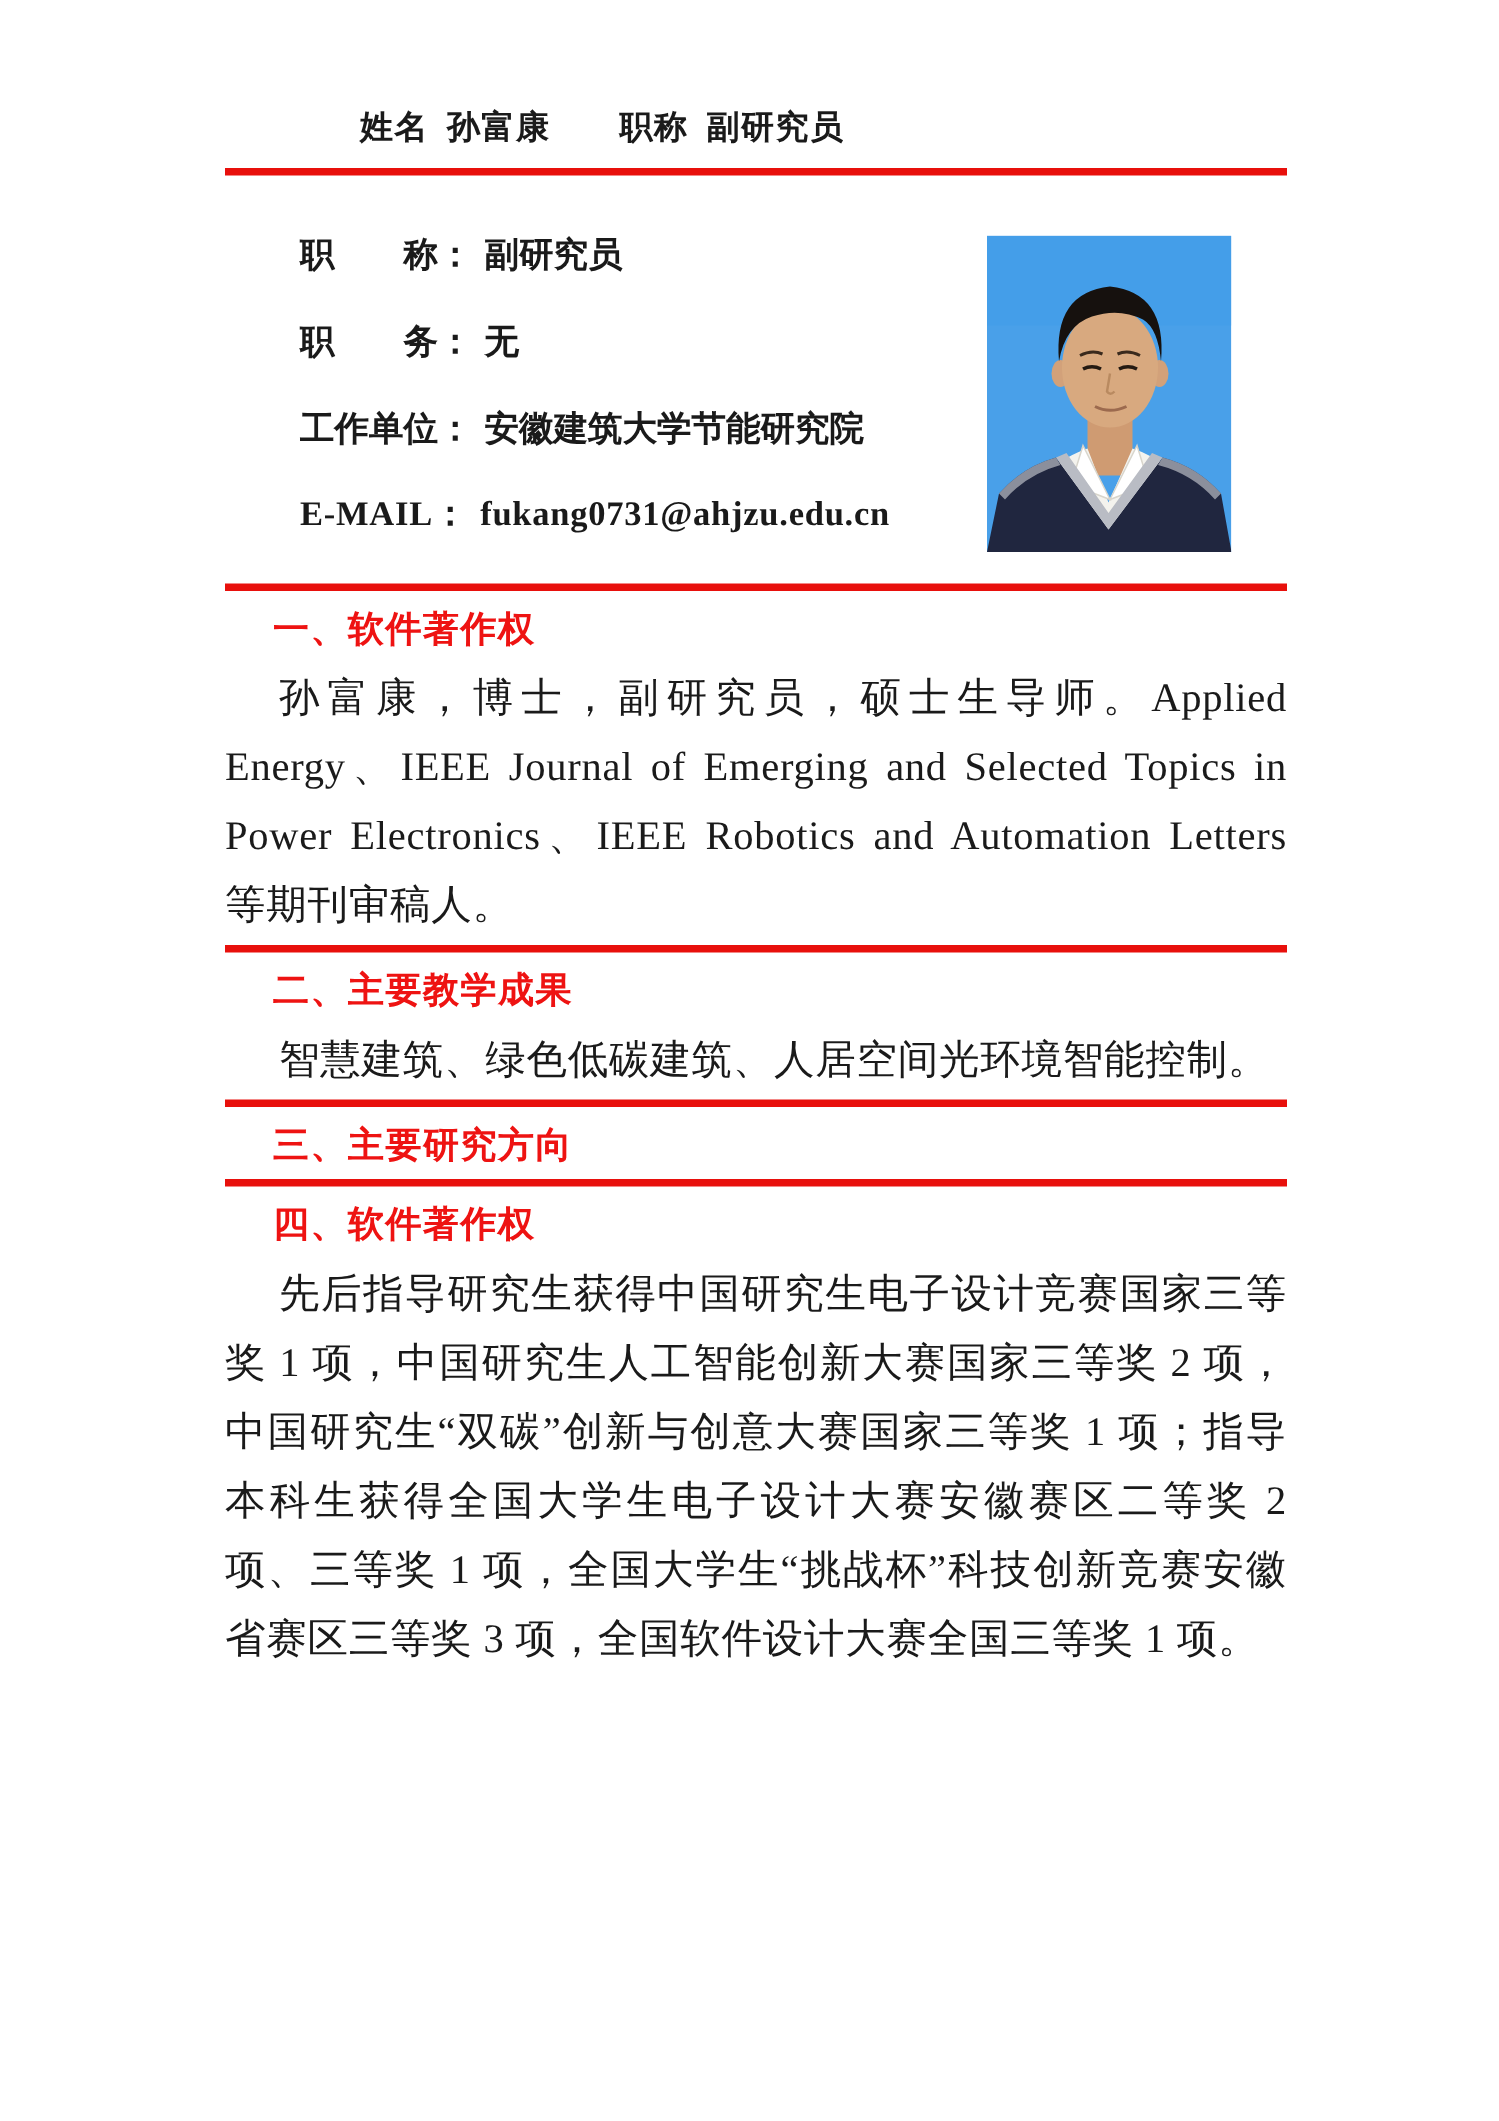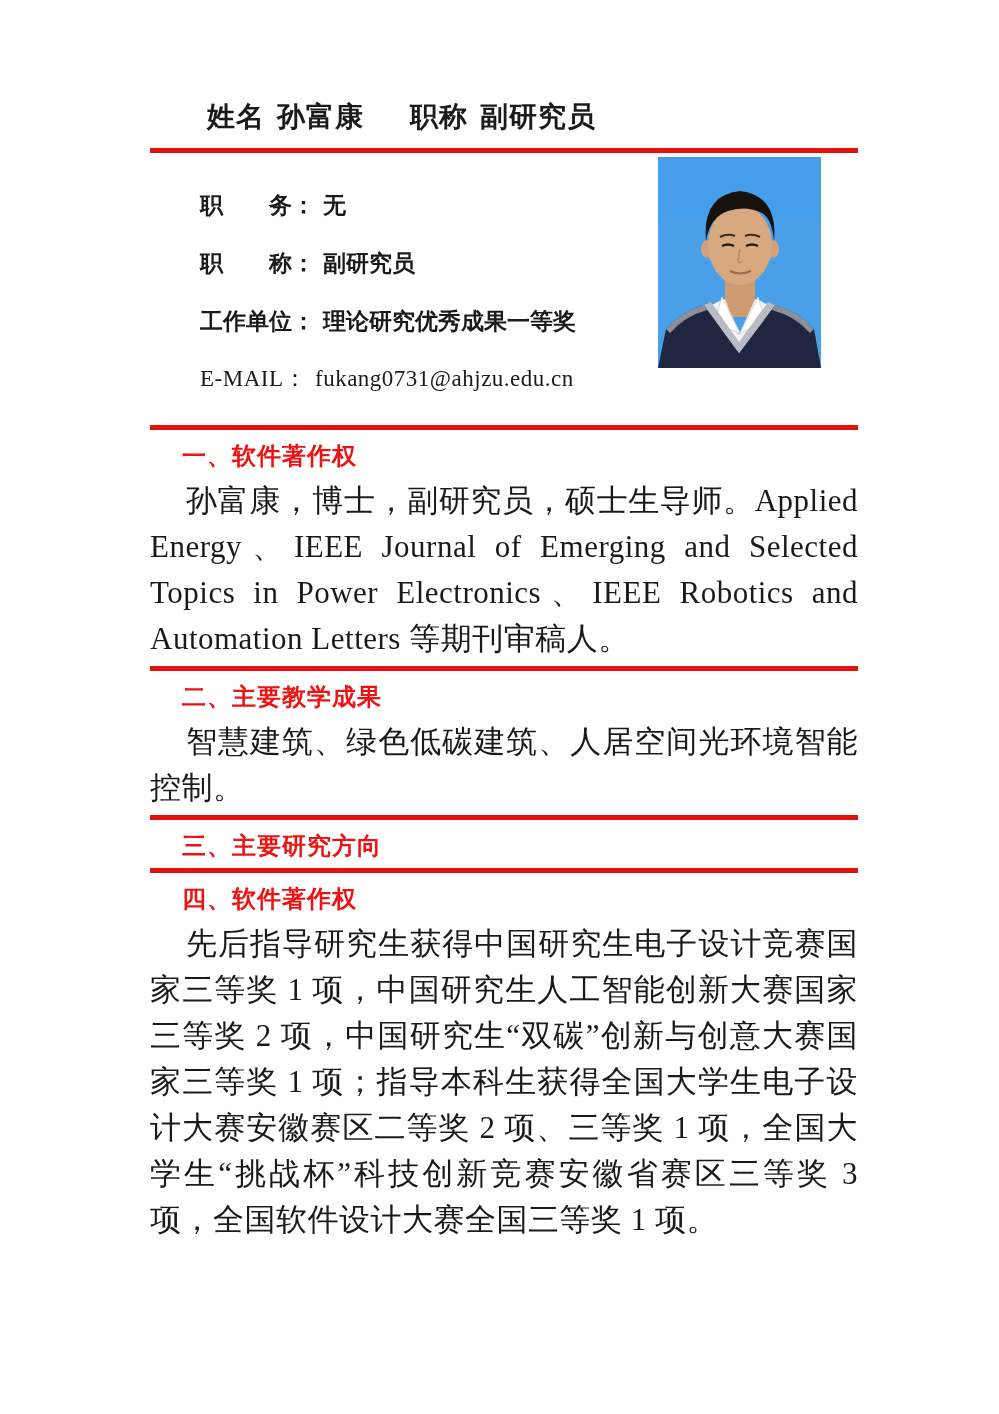--- a/index.html
+++ b/index.html
@@ -9,53 +9,53 @@
     --text:#1a1a1a;
   }
   *{box-sizing:border-box;margin:0;padding:0;}
   html,body{background:#ffffff;}
   body{
     width:999px;height:1414px;position:relative;overflow:hidden;
     font-family:"Liberation Serif","DejaVu Serif",serif;
     color:var(--text);
   }
   .doc-title{
-    padding-top:98px;width:803px;text-align:center;
-    font-size:28px;font-weight:600;letter-spacing:1px;white-space:nowrap;
+    padding-top:70px;width:803px;text-align:center;
+    font-size:22px;font-weight:600;letter-spacing:1px;white-space:nowrap;
   }
   .doc-title .gap{display:inline-block;width:46px;}
   .doc-title .small-gap{display:inline-block;width:12px;}
   .content{margin-left:150px;width:708px;}
   .divider{height:5px;background:var(--accent-red);}
   .title-divider{margin-top:12px;}
   .info{margin:40px 0 0 50px;}
   .info-row{height:58px;line-height:24px;font-size:23px;white-space:nowrap;}
   .info-row .label{
     font-family:"Liberation Sans","DejaVu Sans",sans-serif;
     font-weight:bold;
   }
   .info-row .value{
     margin-left:8px;
     font-family:"Liberation Sans","DejaVu Sans",sans-serif;
     font-weight:bold;
   }
   .info-row.email .label,
   .info-row.email .value{
     font-family:"Liberation Serif","DejaVu Serif",serif;
-    font-weight:normal;letter-spacing:0.5px;
+    font-weight:bold;letter-spacing:0.5px;
   }
   .section .divider{margin-bottom:12px;}
   .section-heading{
     font-family:"Liberation Sans","DejaVu Sans",sans-serif;
     font-weight:bold;color:var(--heading-red);
     font-size:24px;line-height:28px;padding-left:32px;margin-bottom:8px;
     letter-spacing:1px;
   }
   .section-body{
-    font-size:31px;line-height:46px;text-align:justify;
+    font-size:27px;line-height:46px;text-align:justify;
     text-indent:36px;letter-spacing:0.5px;
   }
   .section{margin-bottom:4px;}
   .photo{
     position:absolute;left:658px;top:157px;width:163px;height:211px;
     overflow:hidden;
   }
   .photo svg{display:block;width:100%;height:100%;}
 </style>
 </head>
@@ -64,27 +64,27 @@
 <header class="doc-title">
   <span>姓名</span><span class="small-gap"></span><span>孙富康</span><span class="gap"></span><span>职称</span><span class="small-gap"></span><span>副研究员</span>
 </header>
 
 <div class="content">
 
   <div class="divider title-divider"></div>
 
   <div class="info">
     <div class="info-row">
+      <span class="label">职　　称：</span><span class="value">副研究员</span>
+    </div>
+    <div class="info-row">
       <span class="label">职　　务：</span><span class="value">无</span>
     </div>
     <div class="info-row">
-      <span class="label">职　　称：</span><span class="value">副研究员</span>
-    </div>
-    <div class="info-row">
-      <span class="label">工作单位：</span><span class="value">理论研究优秀成果一等奖</span>
+      <span class="label">工作单位：</span><span class="value">安徽建筑大学节能研究院</span>
     </div>
     <div class="info-row email">
       <span class="label">E-MAIL：</span><span class="value">fukang0731@ahjzu.edu.cn</span>
     </div>
   </div>
 
   <section class="section">
     <div class="divider"></div>
     <h2 class="section-heading">一、软件著作权</h2>
     <p class="section-body">孙富康，博士，副研究员，硕士生导师。Applied Energy、IEEE Journal of Emerging and Selected Topics in Power Electronics、IEEE Robotics and Automation Letters 等期刊审稿人。</p>

